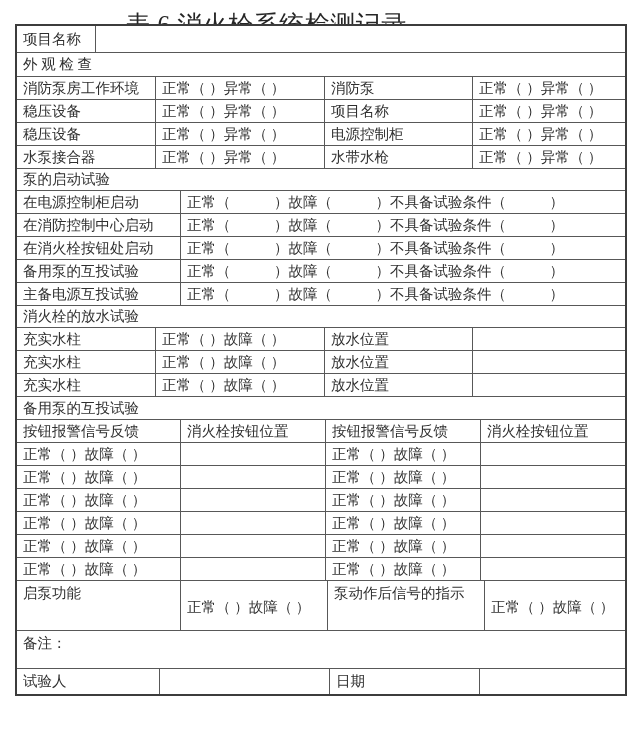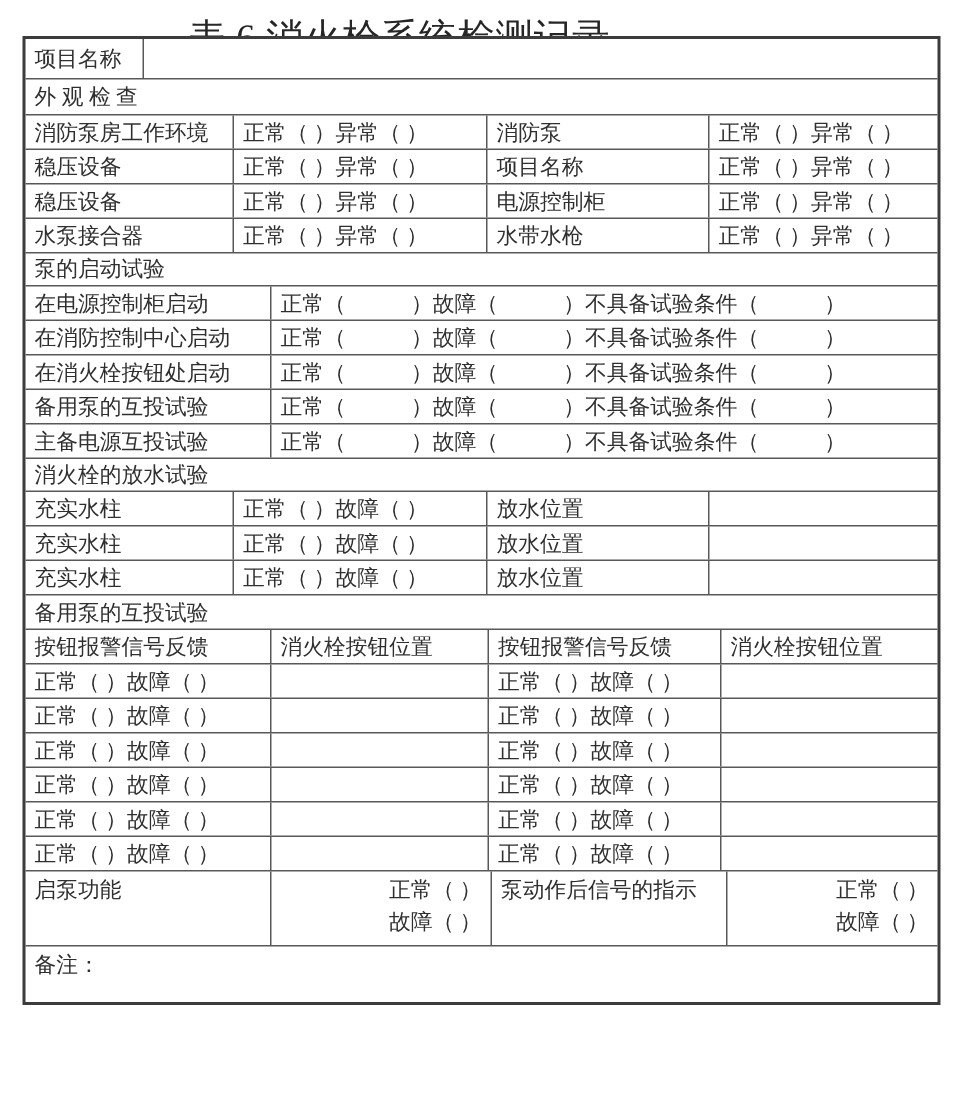--- a/index.html
+++ b/index.html
@@ -32,21 +32,21 @@
   .rh26{height:26px} .rh24{height:24px} .rh23{height:23px}
   .rh22{height:22px} .rh50{height:50px} .rh38{height:38px}
   
   .c78{width:78px} .c138{width:138px} .c169{width:169px} .c148{width:148px}
   .c163{width:163px} .c145{width:145px} .c155{width:155px}
   .c147{width:147px} .c157{width:157px}
   .c142{width:142px} .c170{width:170px} .c150{width:150px}
   
   .top { align-items:flex-start; padding-top:3px; }
   .twoline {
-    flex-direction:column; align-items:flex-end; justify-content:flex-start;
+    align-items:center; justify-content:flex-start;
     padding-top:3px; line-height:21px;
   }
 </style>
 </head>
 <body>
 
 <div class="title">表 6 消火栓系统检测记录</div>
 
 <div class="tbl">
 
@@ -190,14 +190,20 @@
     <div class="td grow twoline">
       <span>正常（ ）</span>
       <span>故障（ ）</span>
     </div>
   </div>
 
   <div class="tr rh38">
     <div class="td grow top">备注：</div>
   </div>
 
+  <div class="tr rh26">
+    <div class="td c142">试验人</div>
+    <div class="td c170"></div>
+    <div class="td c150">日期</div>
+    <div class="td grow"></div>
+  </div>
 
 </div>
 
 </body></html>

